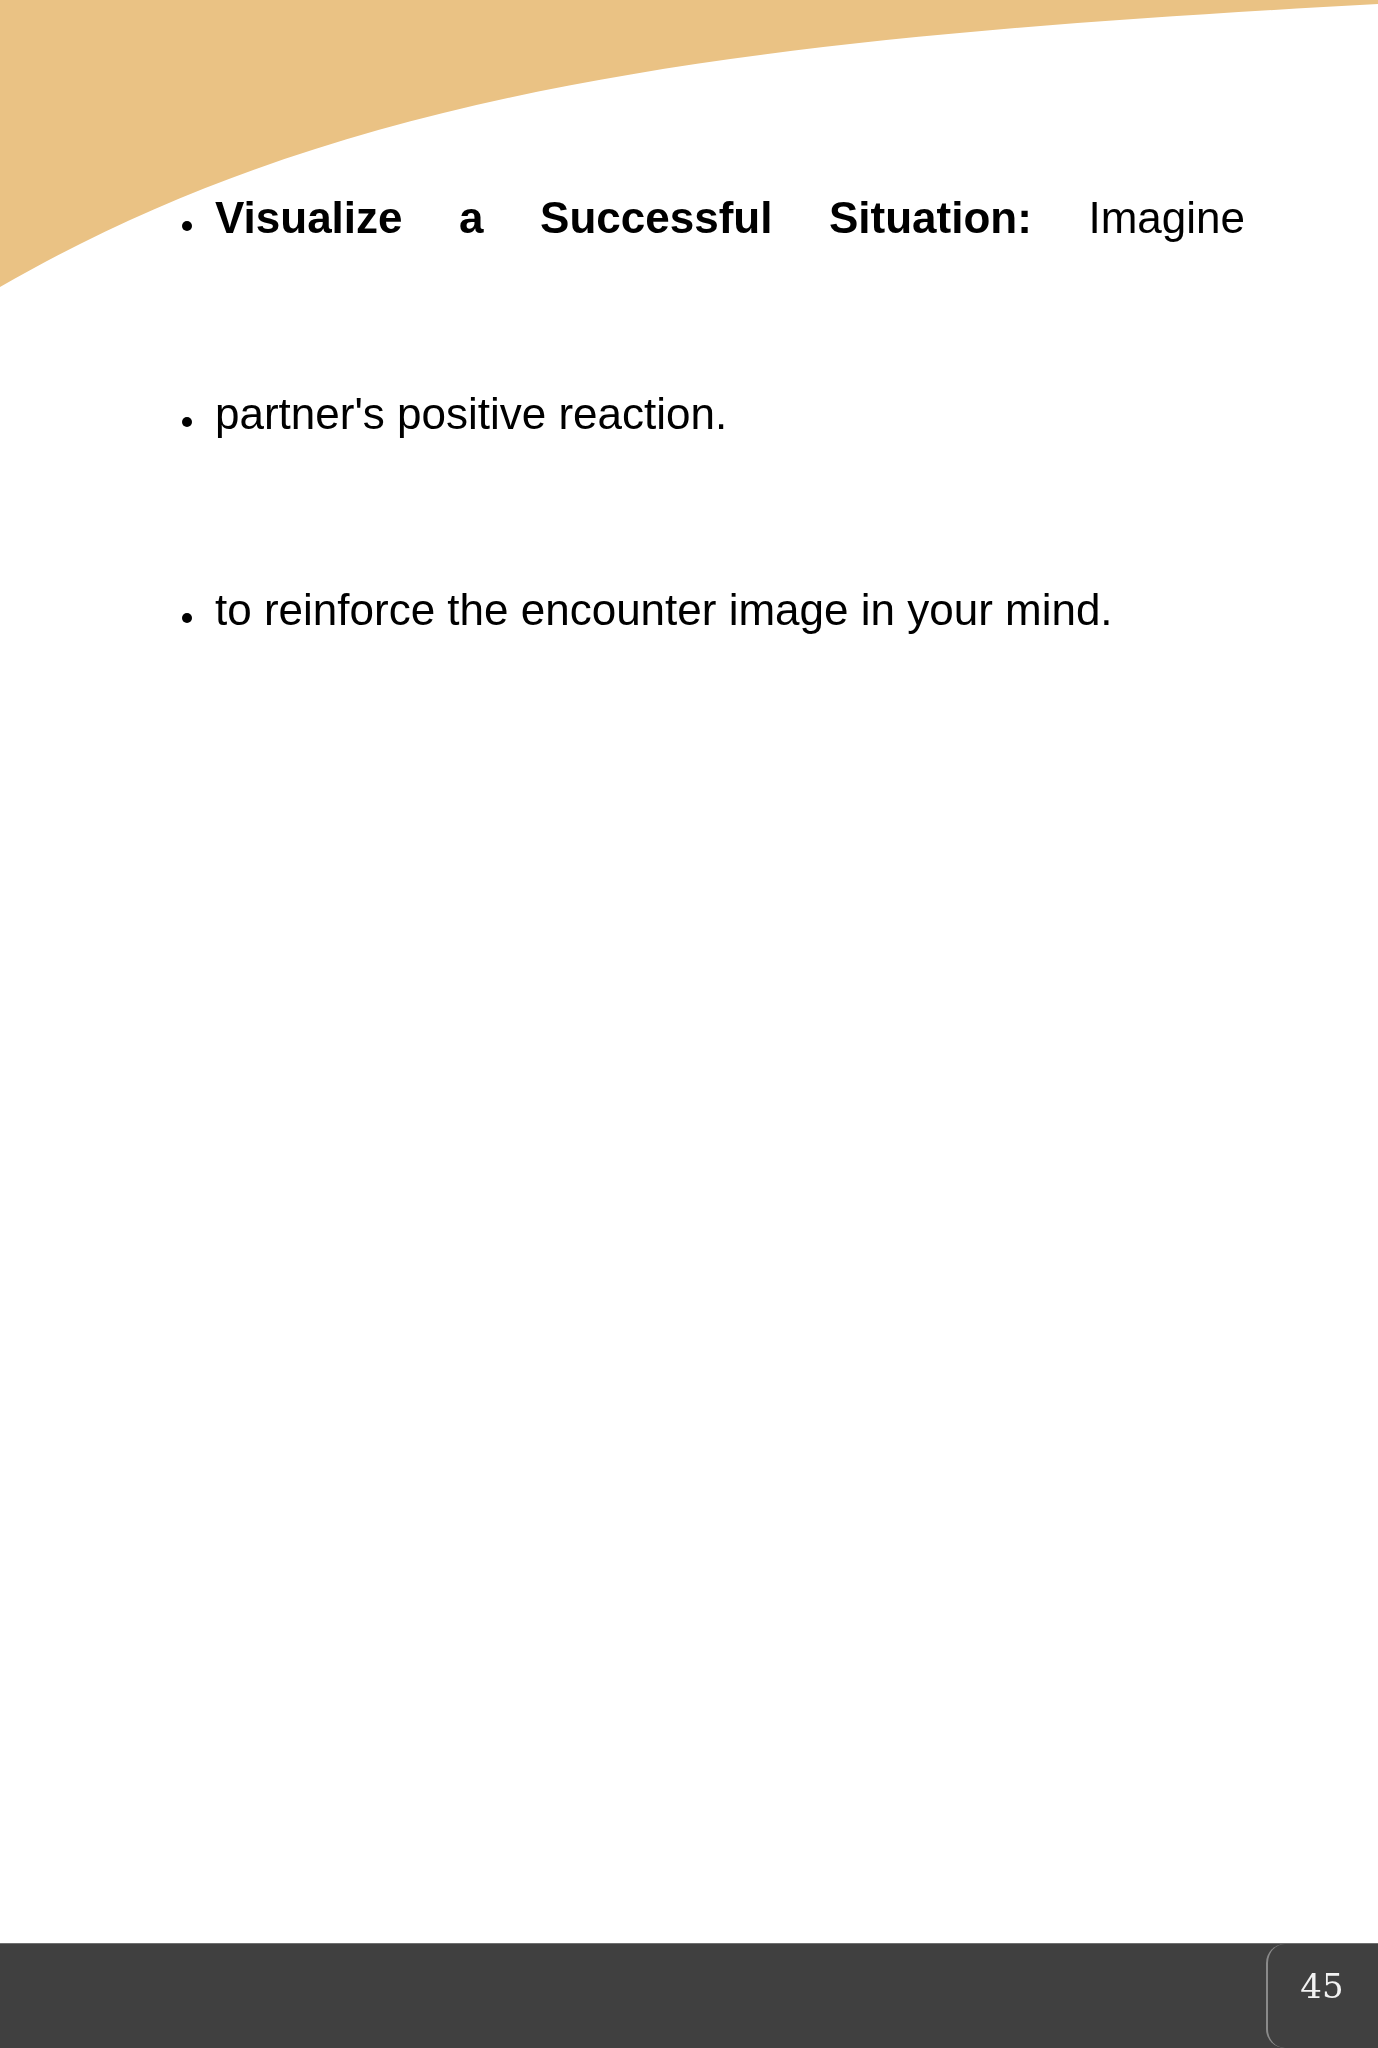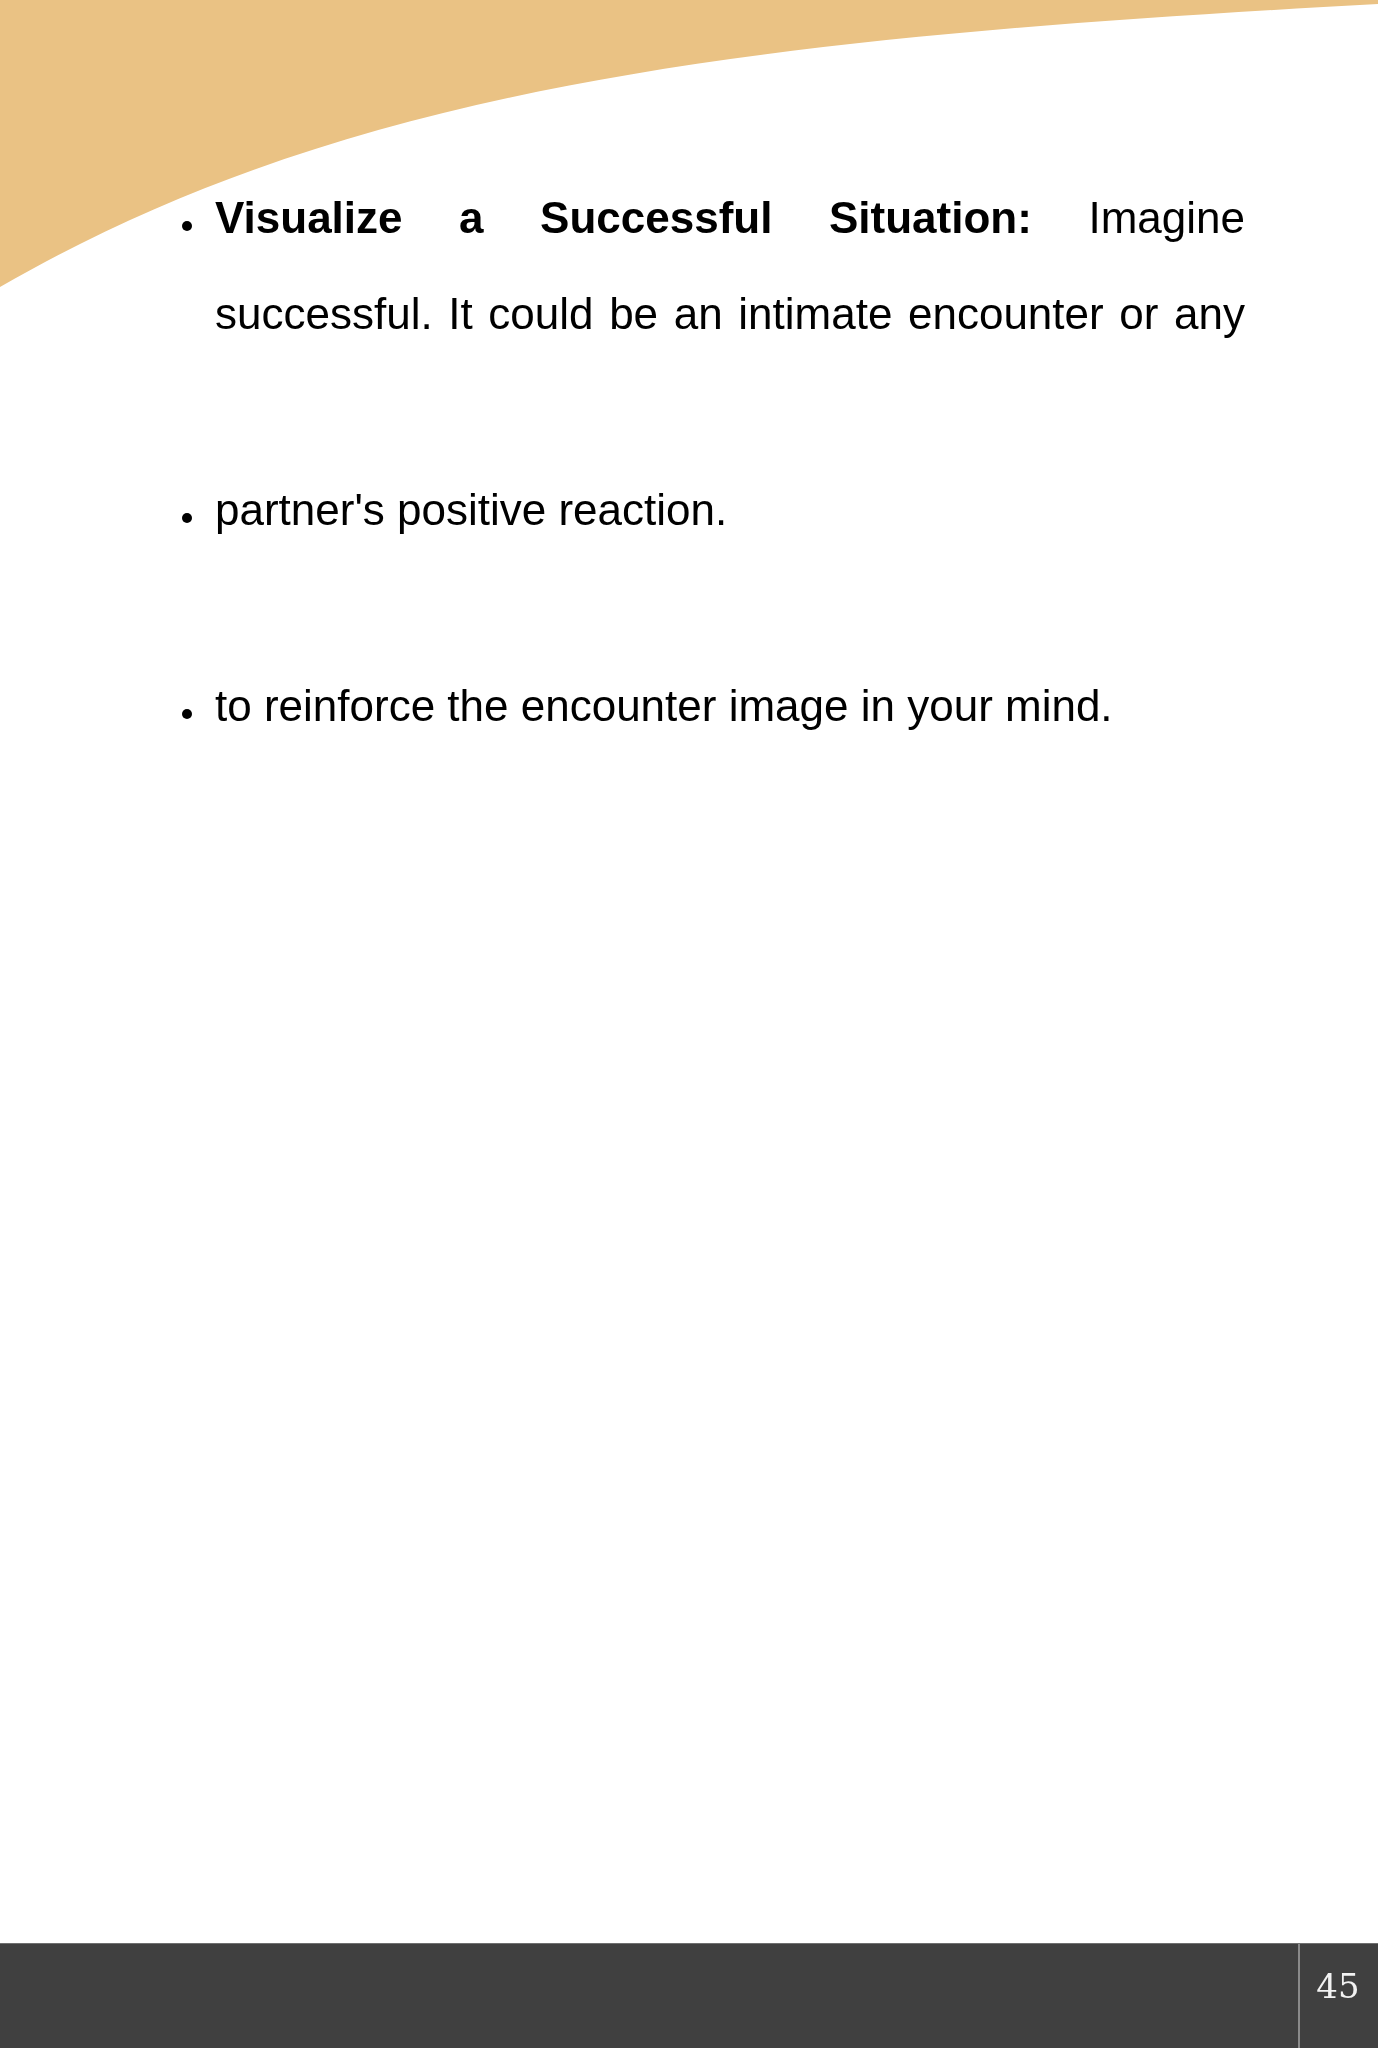--- a/index.html
+++ b/index.html
@@ -65,49 +65,49 @@
     height: 105px;
     background: var(--footer-bg, #404040);
     border-top: 1px solid #6f6f6f;
     box-sizing: border-box;
   }
   .footer-page-cell {
     position: absolute;
     right: 0;
     top: 0;
     bottom: 0;
-    width: 80px;
+    width: 112px;
     border-left: 2px solid var(--divider-color, #8a8a8a);
     box-sizing: border-box;
     display: flex;
     align-items: center;
     justify-content: center;
     padding-bottom: 20px;
     padding-right: 2px;
+    border-radius: 19px;
   }
   .page-number {
     font-family: "DejaVu Serif", serif;
     font-size: 34px;
     color: var(--page-number-color, #f2f2f2);
   }
 </style>
 </head>
 <body>
 
 <div class="page">
 
   <svg class="swoosh" width="1378" height="420" viewBox="0 0 1378 420" aria-hidden="true">
     <path d="M0,0 H1378 V4 C750,38 350,85 0,287 Z" fill="#EAC284"></path>
   </svg>
 
   <div class="content">
 
     <div class="bullet">
       <div class="line jl"><span class="b">Visualize a Successful Situation:</span> <span>Imagine</span></div>
-      <div class="line jl">successful. It could be an intimate encounter or any</div>
     </div>
 
     <div class="bullet">
       <div class="line ll">partner's positive reaction.</div>
     </div>
 
     <div class="bullet">
       <div class="line ll">to reinforce the encounter image in your mind.</div>
     </div>
 

